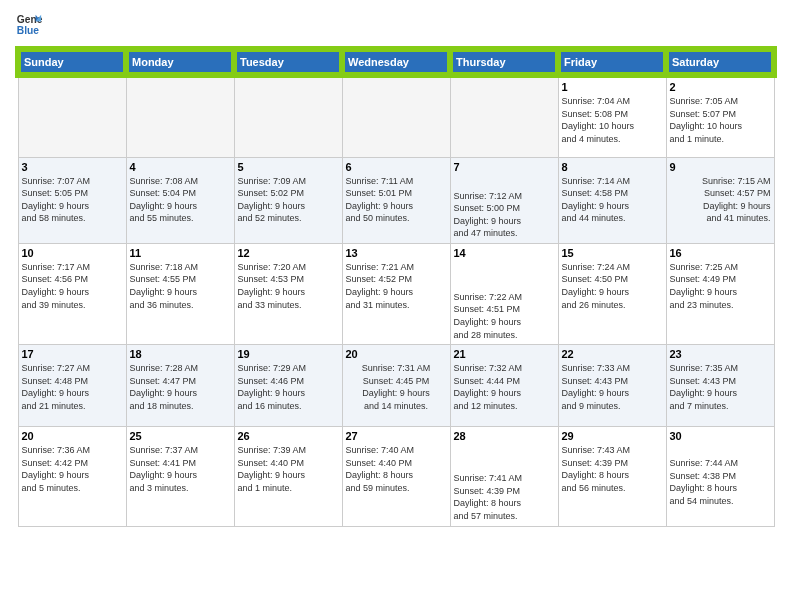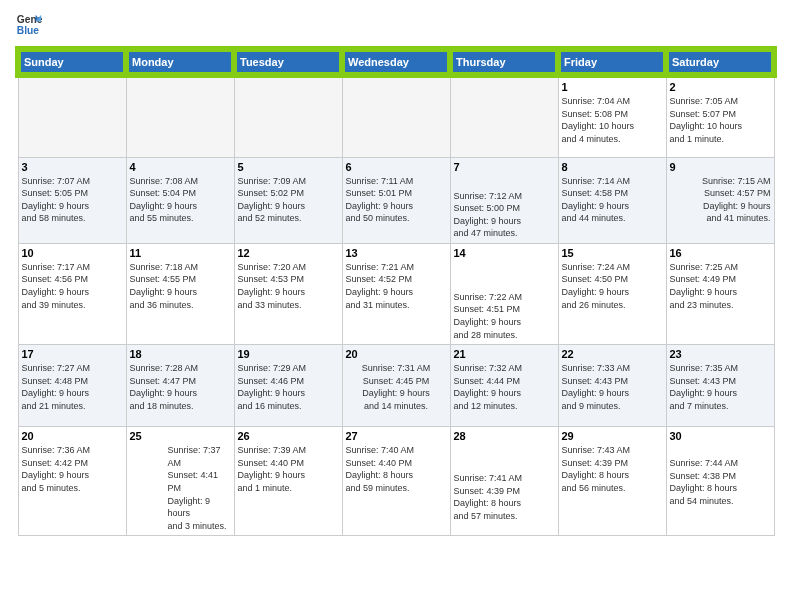--- a/index.html
+++ b/index.html
@@ -301,21 +301,21 @@
         <tr>
           <td>
             <span class="day-number">20</span>
             <div class="day-info" style="white-space: pre-line;">Sunrise: 7:36 AM
 Sunset: 4:42 PM
 Daylight: 9 hours
 and 5 minutes.</div>
           </td>
           <td>
             <span class="day-number">25</span>
-            <div class="day-info" style="white-space: pre-line; margin-left: 38px;">Sunrise: 7:37 AM
+            <div class="day-info" style="white-space: pre-line;">Sunrise: 7:37 AM
 Sunset: 4:41 PM
 Daylight: 9 hours
 and 3 minutes.</div>
           </td>
           <td>
             <span class="day-number">26</span>
             <div class="day-info" style="white-space: pre-line;">Sunrise: 7:39 AM
 Sunset: 4:40 PM
 Daylight: 9 hours
 and 1 minute.</div>

